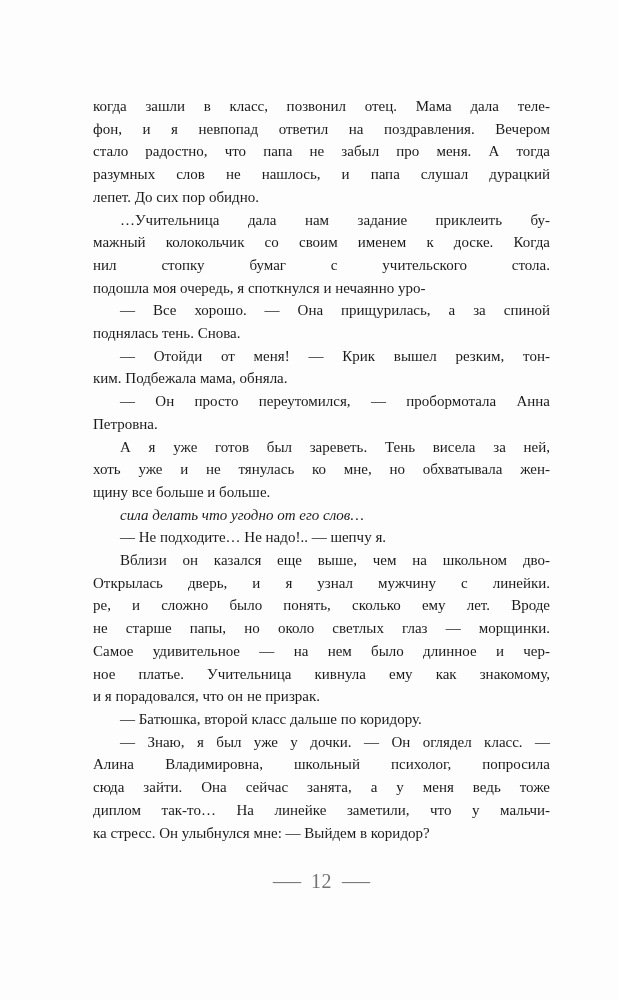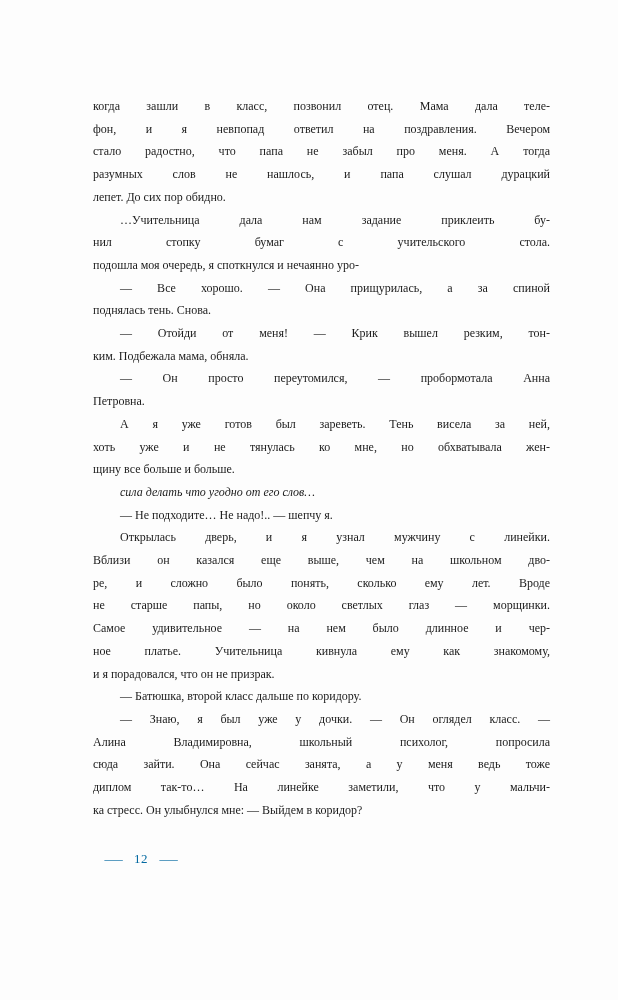--- a/index.html
+++ b/index.html
@@ -15,21 +15,21 @@
     overflow: hidden;
     position: relative;
   }
   .page {
     position: absolute;
     left: 93px;
     top: 95px;
     width: 457px;
   }
   .text-block {
-    font-size: 12px;
+    font-size: 15px;
     line-height: 22.7px;
   }
   p.para {
     margin: 0;
     padding: 0;
   }
   .line {
     display: block;
     text-align: justify;
     text-align-last: justify;
@@ -38,24 +38,24 @@
     text-align-last: left;
   }
   p.para.indent .line:first-child {
     text-indent: 27px;
   }
   p.para.italic {
     font-style: italic;
   }
   .footer {
     margin-top: 26px;
-    text-align: left;
-    font-size: 13px;
+    text-align: center;
+    font-size: 20px;
     line-height: 22px;
-    color: #0369a1;
+    color: #737373;
   }
   .footer .dash {
     display: inline-block;
     transform: scaleX(1.4);
     margin: 0 14px;
   }
   .footer .page-num {
     display: inline-block;
     letter-spacing: 0.5px;
   }
@@ -67,20 +67,21 @@
   <div class="text-block">
       <p class="para">
         <span class="line">когда зашли в класс, позвонил отец. Мама дала теле-</span>
         <span class="line">фон, и я невпопад ответил на поздравления. Вечером</span>
         <span class="line">стало радостно, что папа не забыл про меня. А тогда</span>
         <span class="line">разумных слов не нашлось, и папа слушал дурацкий</span>
         <span class="line">лепет. До сих пор обидно.</span>
       </p>
       <p class="para indent">
         <span class="line">…Учительница дала нам задание приклеить бу-</span>
+        <span class="line">мажный колокольчик со своим именем к доске. Когда</span>
         <span class="line">нил стопку бумаг с учительского стола.</span>
         <span class="line">подошла моя очередь, я споткнулся и нечаянно уро-</span>
       </p>
       <p class="para indent">
         <span class="line">— Все хорошо. — Она прищурилась, а за спиной</span>
         <span class="line">поднялась тень. Снова.</span>
       </p>
       <p class="para indent">
         <span class="line">— Отойди от меня! — Крик вышел резким, тон-</span>
         <span class="line">ким. Подбежала мама, обняла.</span>
@@ -94,22 +95,22 @@
         <span class="line">хоть уже и не тянулась ко мне, но обхватывала жен-</span>
         <span class="line">щину все больше и больше.</span>
       </p>
       <p class="para indent italic">
         <span class="line">сила делать что угодно от его слов…</span>
       </p>
       <p class="para indent">
         <span class="line">— Не подходите… Не надо!.. — шепчу я.</span>
       </p>
       <p class="para indent">
+        <span class="line">Вблизи он казался еще выше, чем на школьном дво-</span>
         <span class="line">Открылась дверь, и я узнал мужчину с линейки.</span>
-        <span class="line">Вблизи он казался еще выше, чем на школьном дво-</span>
         <span class="line">ре, и сложно было понять, сколько ему лет. Вроде</span>
         <span class="line">не старше папы, но около светлых глаз — морщинки.</span>
         <span class="line">Самое удивительное — на нем было длинное и чер-</span>
         <span class="line">ное платье. Учительница кивнула ему как знакомому,</span>
         <span class="line">и я порадовался, что он не призрак.</span>
       </p>
       <p class="para indent">
         <span class="line">— Батюшка, второй класс дальше по коридору.</span>
       </p>
       <p class="para indent">

